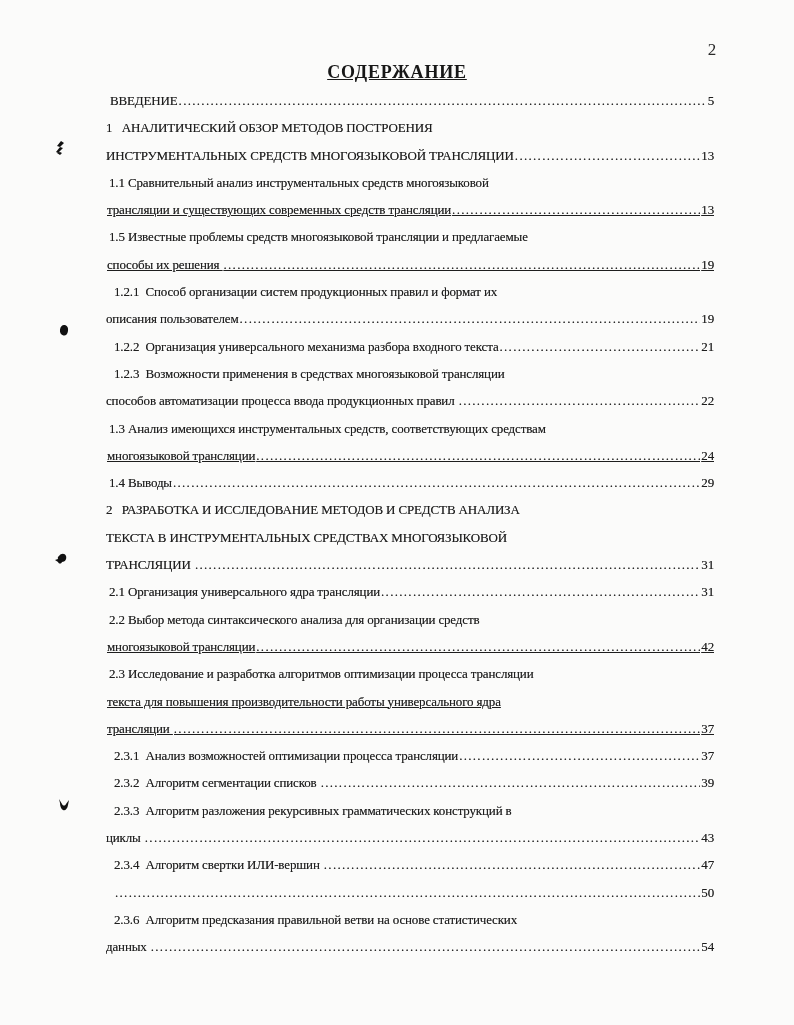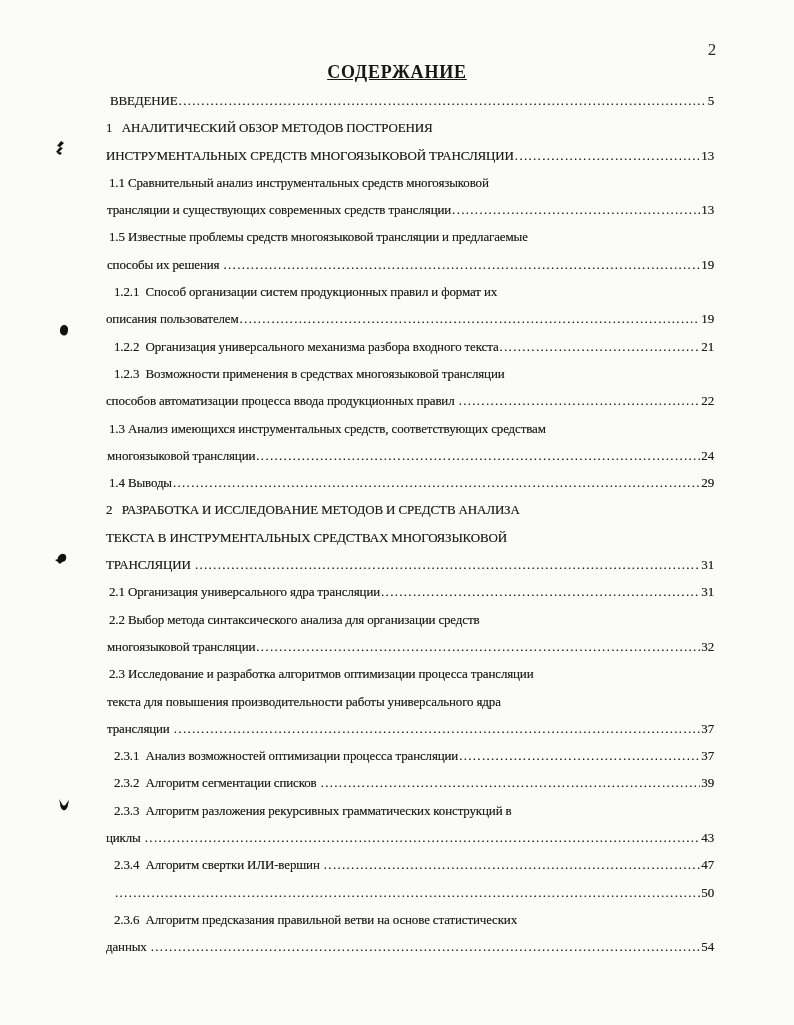--- a/index.html
+++ b/index.html
@@ -65,21 +65,21 @@
   .toc-line .dots::before {
     content: "......................................................................................................................................................................";
     letter-spacing: 1.3px;
   }
   .toc-line .pageno { flex: 0 0 auto; text-align: right; }
 
   
   .lvl-intro      { padding-left: 4px; }
   .lvl-chapter    { padding-left: 0; }
   .lvl-section    { padding-left: 3px; }
-  .lvl-section.cont    { padding-left: 1px; }
+  .lvl-section.cont    { padding-left: 1px; text-decoration: underline; }
   .lvl-subsection { padding-left: 8px; }
   .lvl-subsection.cont { padding-left: 0; }
 
   
   .ink-mark { position: absolute; }
   .ink-mark svg { display: block; }
 </style>
 </head>
 <body>
 
@@ -177,21 +177,21 @@
       <span class="dots"></span>
       <span class="pageno">31</span>
     </div>
       <div class="toc-line lvl-section no-page">
       <span class="entry-text">2.2 Выбор метода синтаксического анализа для организации средств</span>
 
     </div>
       <div class="toc-line lvl-section cont">
       <span class="entry-text">многоязыковой трансляции</span>
       <span class="dots"></span>
-      <span class="pageno">32</span>
+      <span class="pageno">42</span>
     </div>
       <div class="toc-line lvl-section no-page">
       <span class="entry-text">2.3 Исследование и разработка алгоритмов оптимизации процесса трансляции</span>
 
     </div>
       <div class="toc-line lvl-section cont no-page">
       <span class="entry-text">текста для повышения производительности работы универсального ядра</span>
 
     </div>
       <div class="toc-line lvl-section cont">

